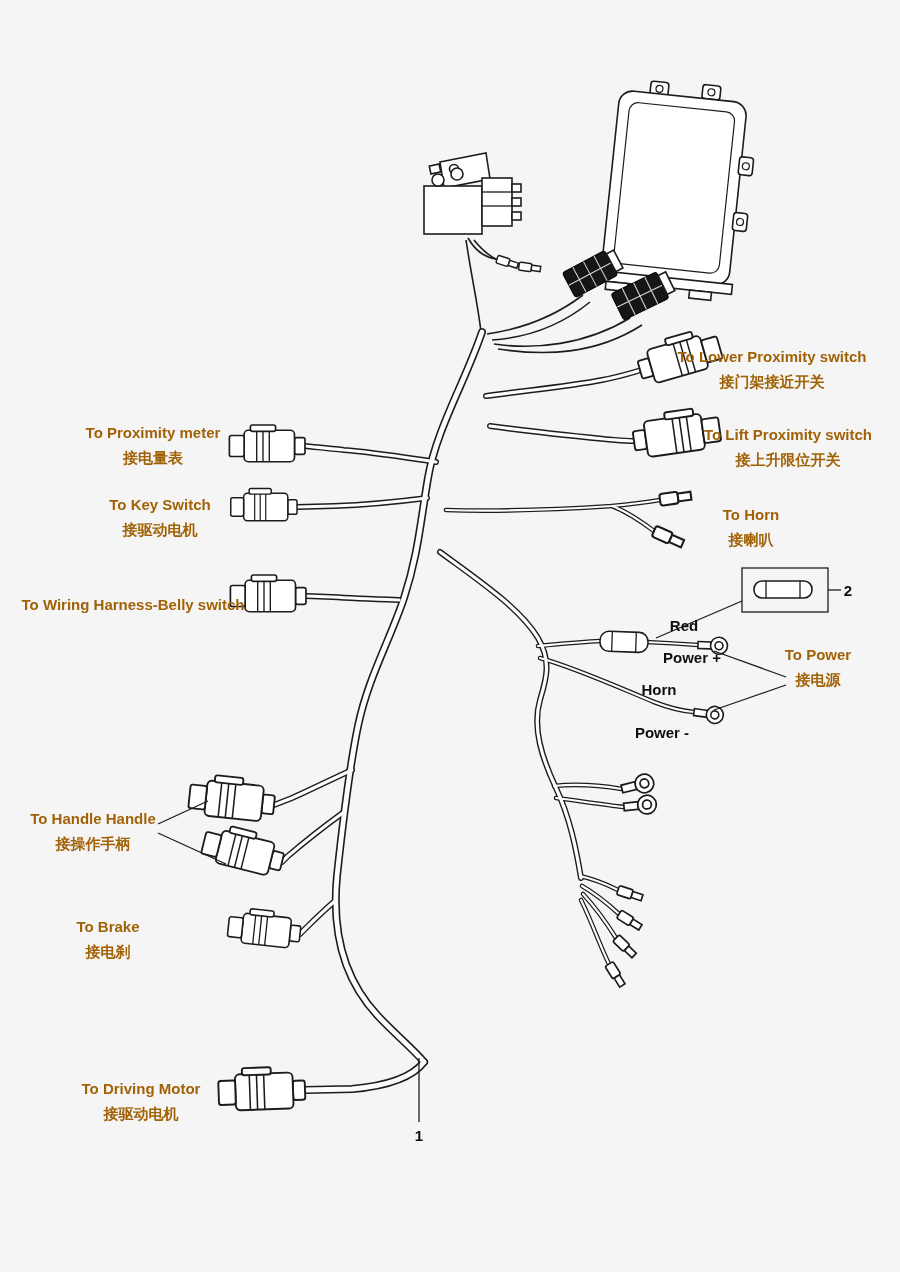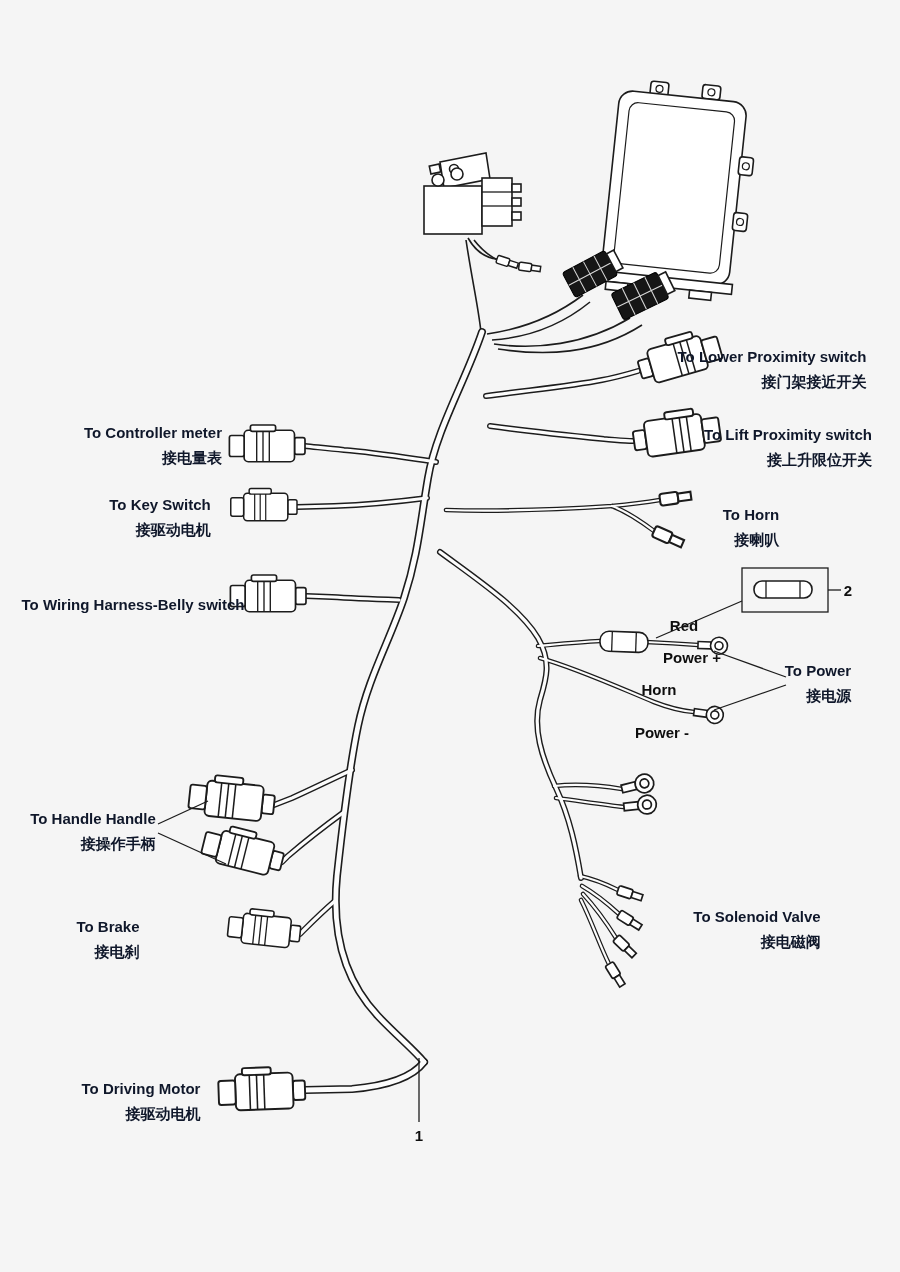--- a/index.html
+++ b/index.html
@@ -14,22 +14,22 @@
   .c-out{fill:none;stroke:#1c1c1c;stroke-width:4.6;stroke-linecap:round;}
   .c-in {fill:none;stroke:#fcfcfc;stroke-width:2.2;stroke-linecap:round;}
   .thin {fill:none;stroke:#1c1c1c;stroke-width:1.6;}
   .cpart{fill:#ffffff;stroke:#1c1c1c;stroke-width:1.6;}
   .cpartN{fill:none;stroke:#1c1c1c;stroke-width:1.2;}
   .cline{fill:none;stroke:#1c1c1c;stroke-width:1.3;}
   .pinblk{fill:#161616;stroke:#000;stroke-width:1;}
   .pingrid{stroke:#d9d9d9;stroke-width:1;}
   
   .lbl{position:absolute;transform:translateX(-50%);text-align:center;
-       font-weight:bold;font-size:15px;color:#0f172a;line-height:25px;white-space:nowrap;}
-  .lbl .zh{font-size:15px;text-align:right;}
+       font-weight:bold;font-size:15px;color:#a16207;line-height:25px;white-space:nowrap;}
+  .lbl .zh{font-size:15px;}
   .single{position:absolute;transform:translateX(-50%);font-weight:bold;font-size:15px;
           color:#0e0e0e;white-space:nowrap;}
 </style>
 </head>
 <body>
 
 <div class="canvas">
 
   <svg class="art" width="900" height="1272" viewBox="0 0 900 1272">
     <defs>
@@ -222,21 +222,21 @@
     <g>
       <line x1="714" y1="651" x2="786" y2="677" class="cline"></line>
       <line x1="714" y1="710" x2="786" y2="685" class="cline"></line>
       <line x1="158" y1="824" x2="208" y2="801" class="cline"></line>
       <line x1="158" y1="833" x2="226" y2="864" class="cline"></line>
       <line x1="419" y1="1122" x2="419" y2="1058" class="cline"></line>
     </g>
   </svg>
 
   <div class="lbl" style="left:153px;top:420px">
-    <div class="en">To Controller meter</div>
+    <div class="en">To Proximity meter</div>
     <div class="zh">接电量表</div>
   </div>
 
   <div class="lbl" style="left:160px;top:492px">
     <div class="en">To Key Switch</div>
     <div class="zh">接驱动电机</div>
   </div>
 
   <div class="lbl" style="left:133px;top:592px">
     <div class="en">To  Wiring Harness-Belly switch</div>
@@ -265,30 +265,26 @@
   <div class="lbl" style="left:788px;top:422px">
     <div class="en">To  Lift Proximity switch</div>
     <div class="zh">接上升限位开关</div>
   </div>
 
   <div class="lbl" style="left:751px;top:502px">
     <div class="en">To Horn</div>
     <div class="zh">接喇叭</div>
   </div>
 
-  <div class="lbl" style="left:818px;top:658px">
+  <div class="lbl" style="left:818px;top:642px">
     <div class="en">To Power</div>
     <div class="zh">接电源</div>
   </div>
 
 
-  <div class="lbl" style="left:757px;top:904px">
-    <div class="en">To Solenoid Valve</div>
-    <div class="zh">接电磁阀</div>
-  </div>
 
   <div class="single" style="left:684px;top:617px">Red</div>
   <div class="single" style="left:692px;top:649px">Power +</div>
   <div class="single" style="left:659px;top:681px">Horn</div>
   <div class="single" style="left:662px;top:724px">Power -</div>
 
   <div class="single" style="left:848px;top:582px">2</div>
   <div class="single" style="left:419px;top:1127px">1</div>
 
 </div>

